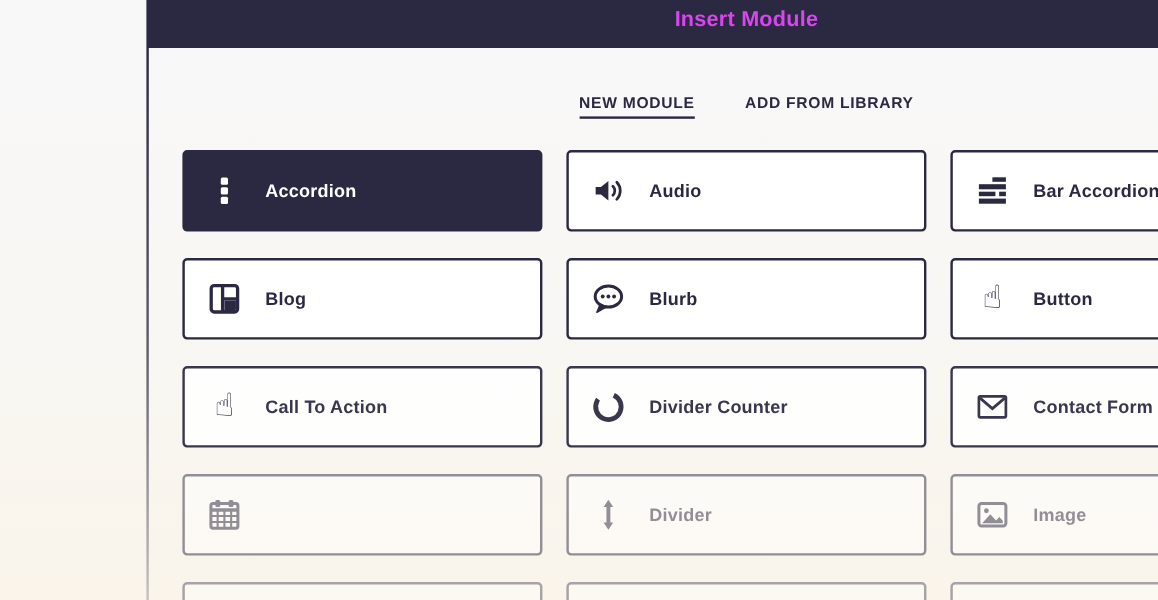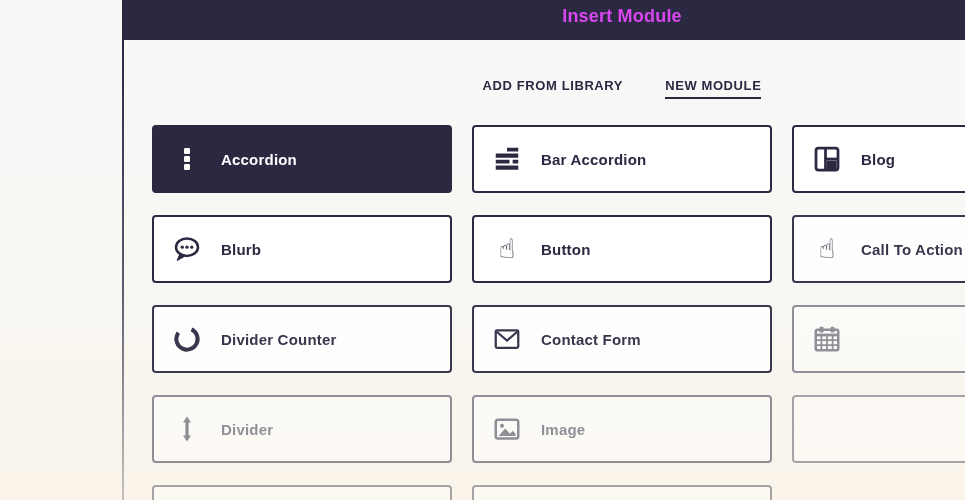--- a/index.html
+++ b/index.html
@@ -123,34 +123,44 @@
 <body>
 
 <div class="left-edge-line"></div>
 
 <div class="modal">
   <div class="modal-header">
     <div class="modal-title">Insert Module</div>
   </div>
 
   <div class="tabs">
+    <div class="tab active">NEW MODULE</div>
     <div class="tab">ADD FROM LIBRARY</div>
-    <div class="tab active">NEW MODULE</div>
   </div>
 
   <div class="module-grid">
       <div class="module-btn fade-1 selected">
         <span class="icon-box">
           <svg viewBox="0 0 24 24" fill="currentColor">
             <rect x="9.6" y="3.2" width="4.8" height="4.8" rx="1"></rect>
             <rect x="9.6" y="9.6" width="4.8" height="4.8" rx="1"></rect>
             <rect x="9.6" y="16" width="4.8" height="4.8" rx="1"></rect>
           </svg>
         </span>
         <span class="label">Accordion</span>
+      </div>
+      <div class="module-btn fade-1">
+        <span class="icon-box">
+          <svg viewBox="0 0 24 24">
+            <path d="M3.5 9.5 H7 L12 5.5 V18.5 L7 14.5 H3.5 Z" fill="currentColor"></path>
+            <path d="M15 9 a4.2 4.2 0 0 1 0 6" stroke="currentColor" stroke-width="1.8" fill="none" stroke-linecap="round"></path>
+            <path d="M17.6 6.3 a8.2 8.2 0 0 1 0 11.4" stroke="currentColor" stroke-width="1.8" fill="none" stroke-linecap="round"></path>
+          </svg>
+        </span>
+        <span class="label">Audio</span>
       </div>
       <div class="module-btn fade-1">
         <span class="icon-box">
           <svg viewBox="0 0 24 24" fill="currentColor">
             <rect x="12" y="3" width="9" height="3"></rect>
             <rect x="3" y="7.6" width="18" height="3.4"></rect>
             <rect x="3" y="12.6" width="11" height="3"></rect>
             <rect x="16.5" y="12.6" width="4.5" height="3"></rect>
             <rect x="3" y="17.2" width="18" height="3.4"></rect>
           </svg>

